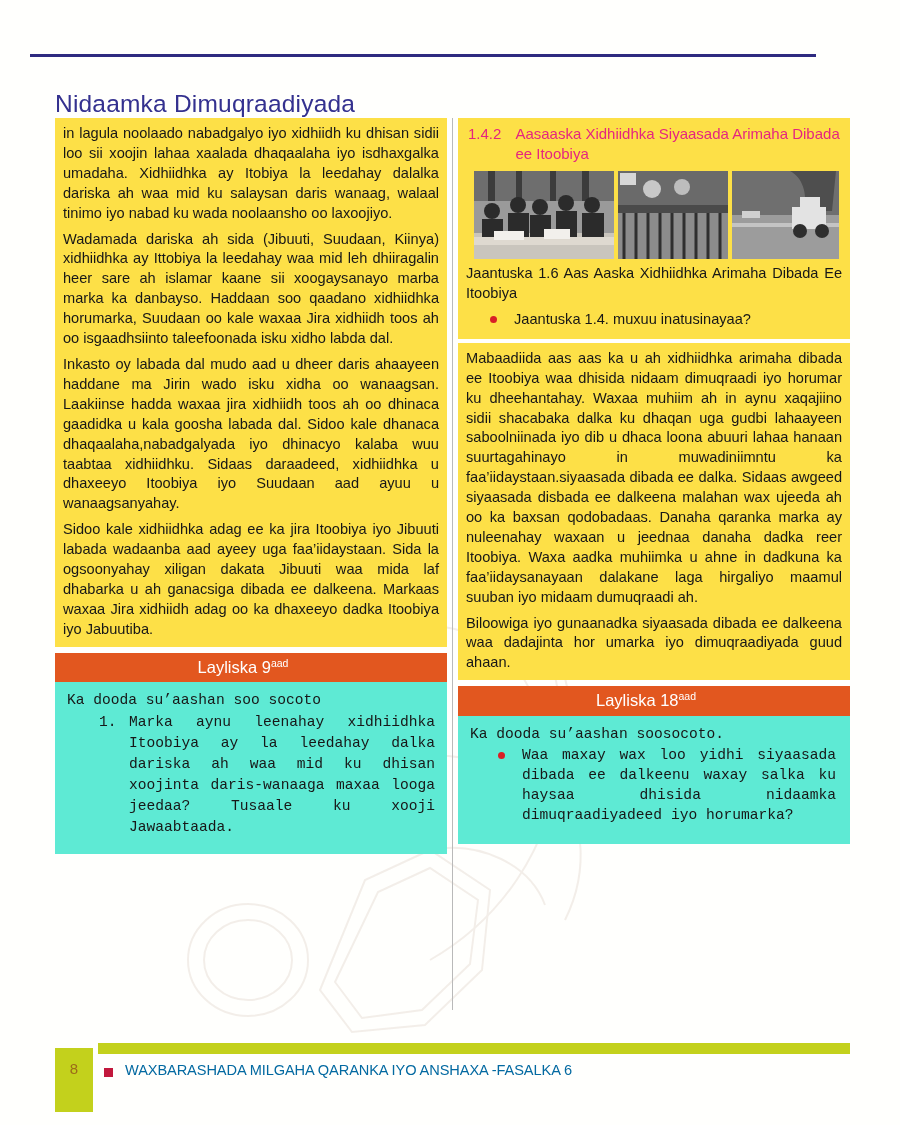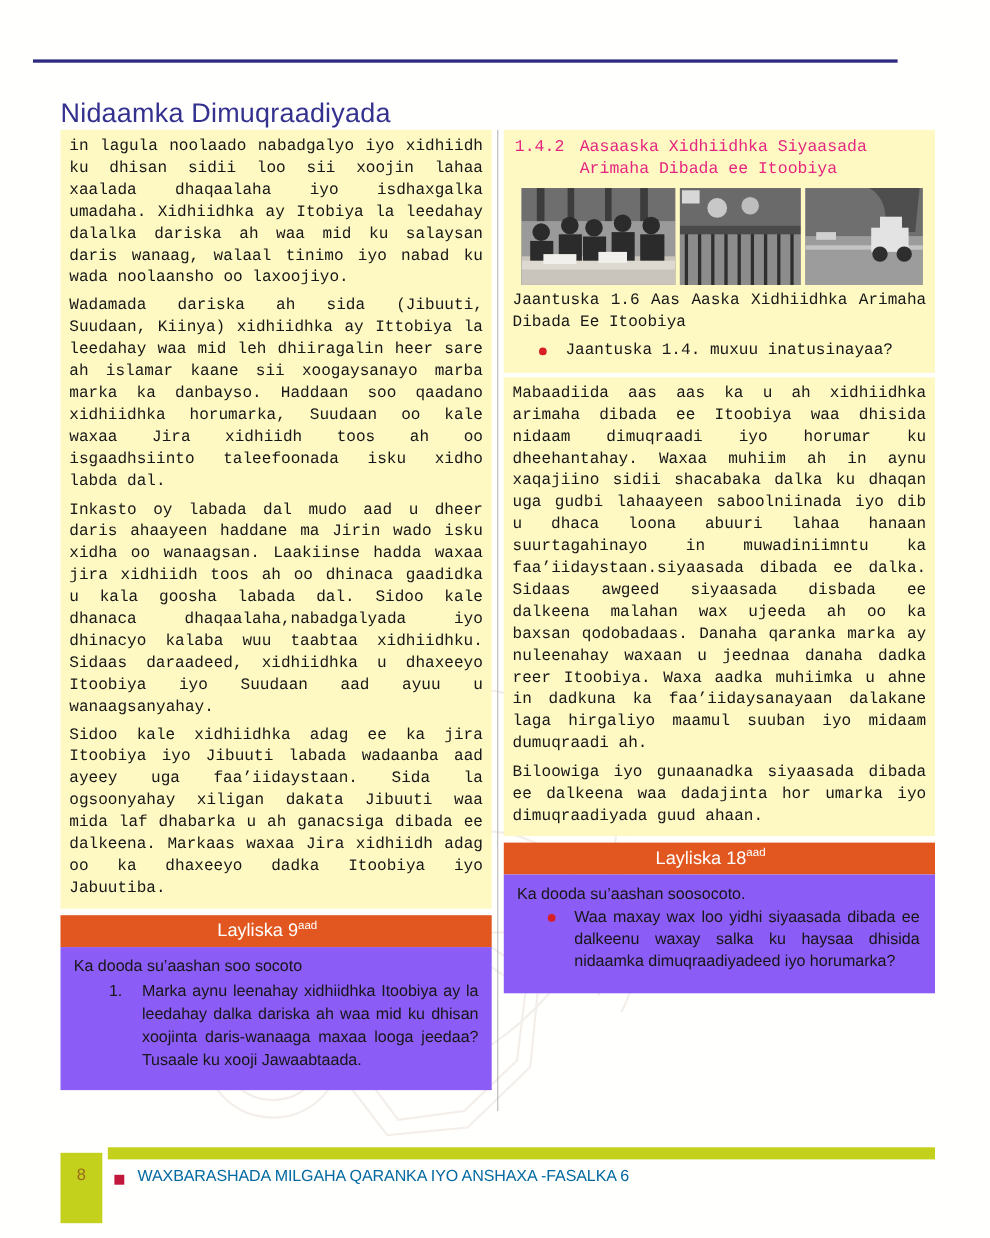--- a/index.html
+++ b/index.html
@@ -79,24 +79,23 @@
     position: absolute;
     left: 397px;
     top: 0;
     width: 1px;
     height: 892px;
     background: #b9b9b9;
   }
 
   
   .blue-block {
-    background: #fef9c3;
+    background: #fde047;
     padding: 6px 8px 7px 8px;
     box-sizing: border-box;
-    font-family: Liberation Mono, monospace;
   }
   .blue-block p {
     margin: 0 0 6px 0;
     font-size: 14.6px;
     line-height: 1.365;
     text-align: justify;
     text-justify: inter-word;
     color: #171717;
   }
   .blue-block p:last-child { margin-bottom: 0; }
@@ -181,22 +180,23 @@
     font-size: 16.5px;
     padding: 6px 16px 7px 0;
     line-height: 1;
   }
   .ex-header sup {
     font-size: 10.5px;
     vertical-align: super;
     line-height: 0;
   }
   .ex-body {
-    background: #8b5cf6;
+    background: #5eead4;
     padding: 10px 10px 16px 10px;
+    font-family: Liberation Mono, monospace;
   }
   .ex-intro {
     font-size: 14.6px;
     margin: 0 0 4px 2px;
     color: #171717;
   }
   ol.numlist {
     list-style: none;
     margin: 0;
     padding: 0 2px 0 34px;

